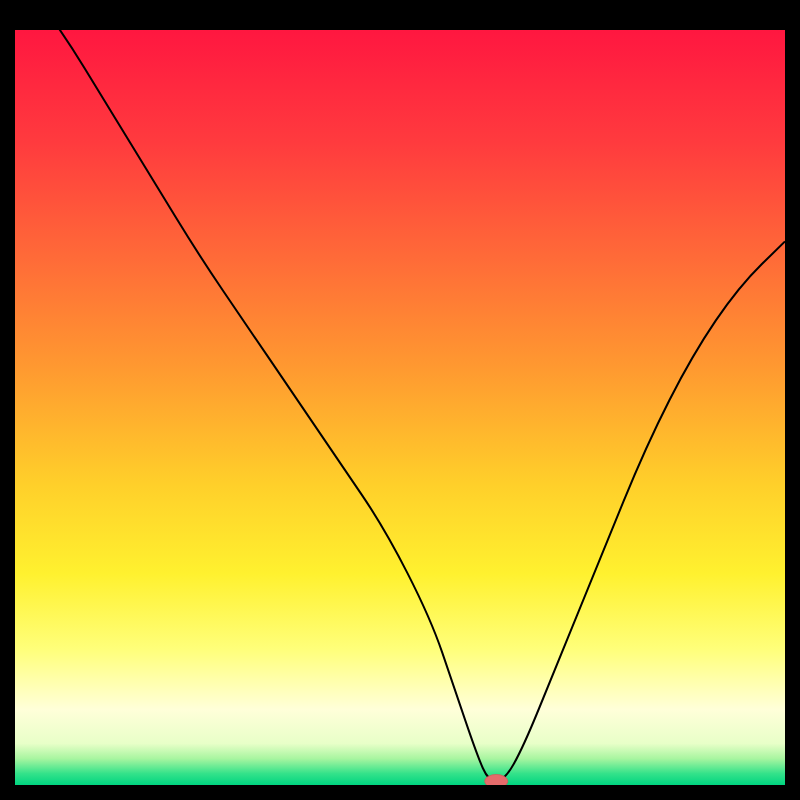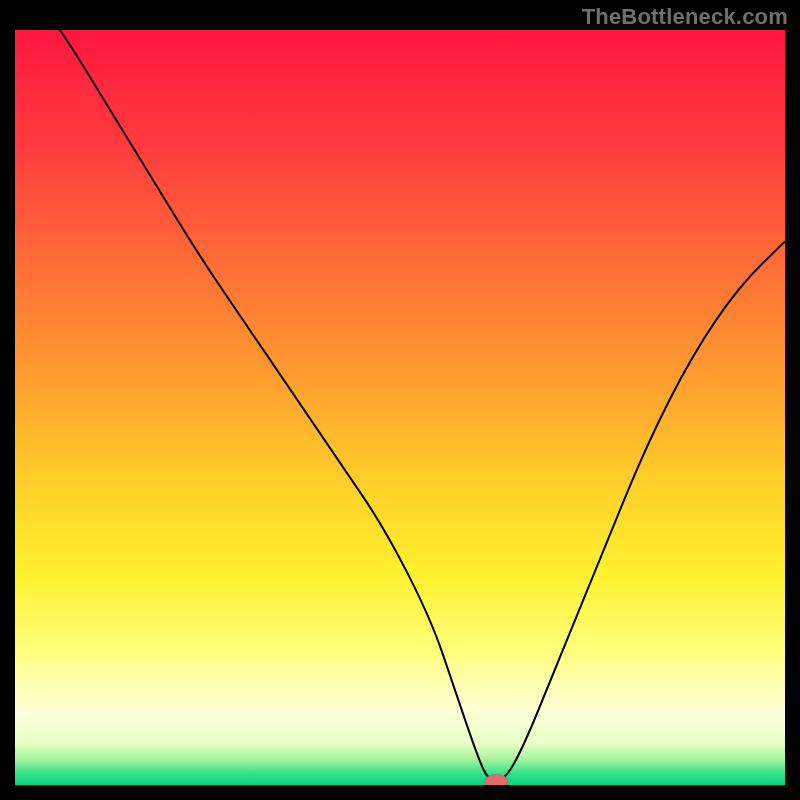--- a/index.html
+++ b/index.html
@@ -33,21 +33,20 @@
     top: 30px;
     width: 770px;
     height: 755px;
     display: block;
   }
 </style>
 </head>
 <body>
 
 <div class="frame">
-  <div class="watermark">TheBottleneck.com</div>
   <svg class="plot" viewBox="0 0 100 100" preserveAspectRatio="none">
     <defs>
       <linearGradient id="bg-grad" x1="0" y1="0" x2="0" y2="1">
           <stop offset="0%" stop-color="#ff1740"></stop>
           <stop offset="15%" stop-color="#ff3b3e"></stop>
           <stop offset="30%" stop-color="#ff6a38"></stop>
           <stop offset="45%" stop-color="#ff9a30"></stop>
           <stop offset="60%" stop-color="#ffcf2a"></stop>
           <stop offset="72%" stop-color="#fff12f"></stop>
           <stop offset="82%" stop-color="#ffff7a"></stop>

